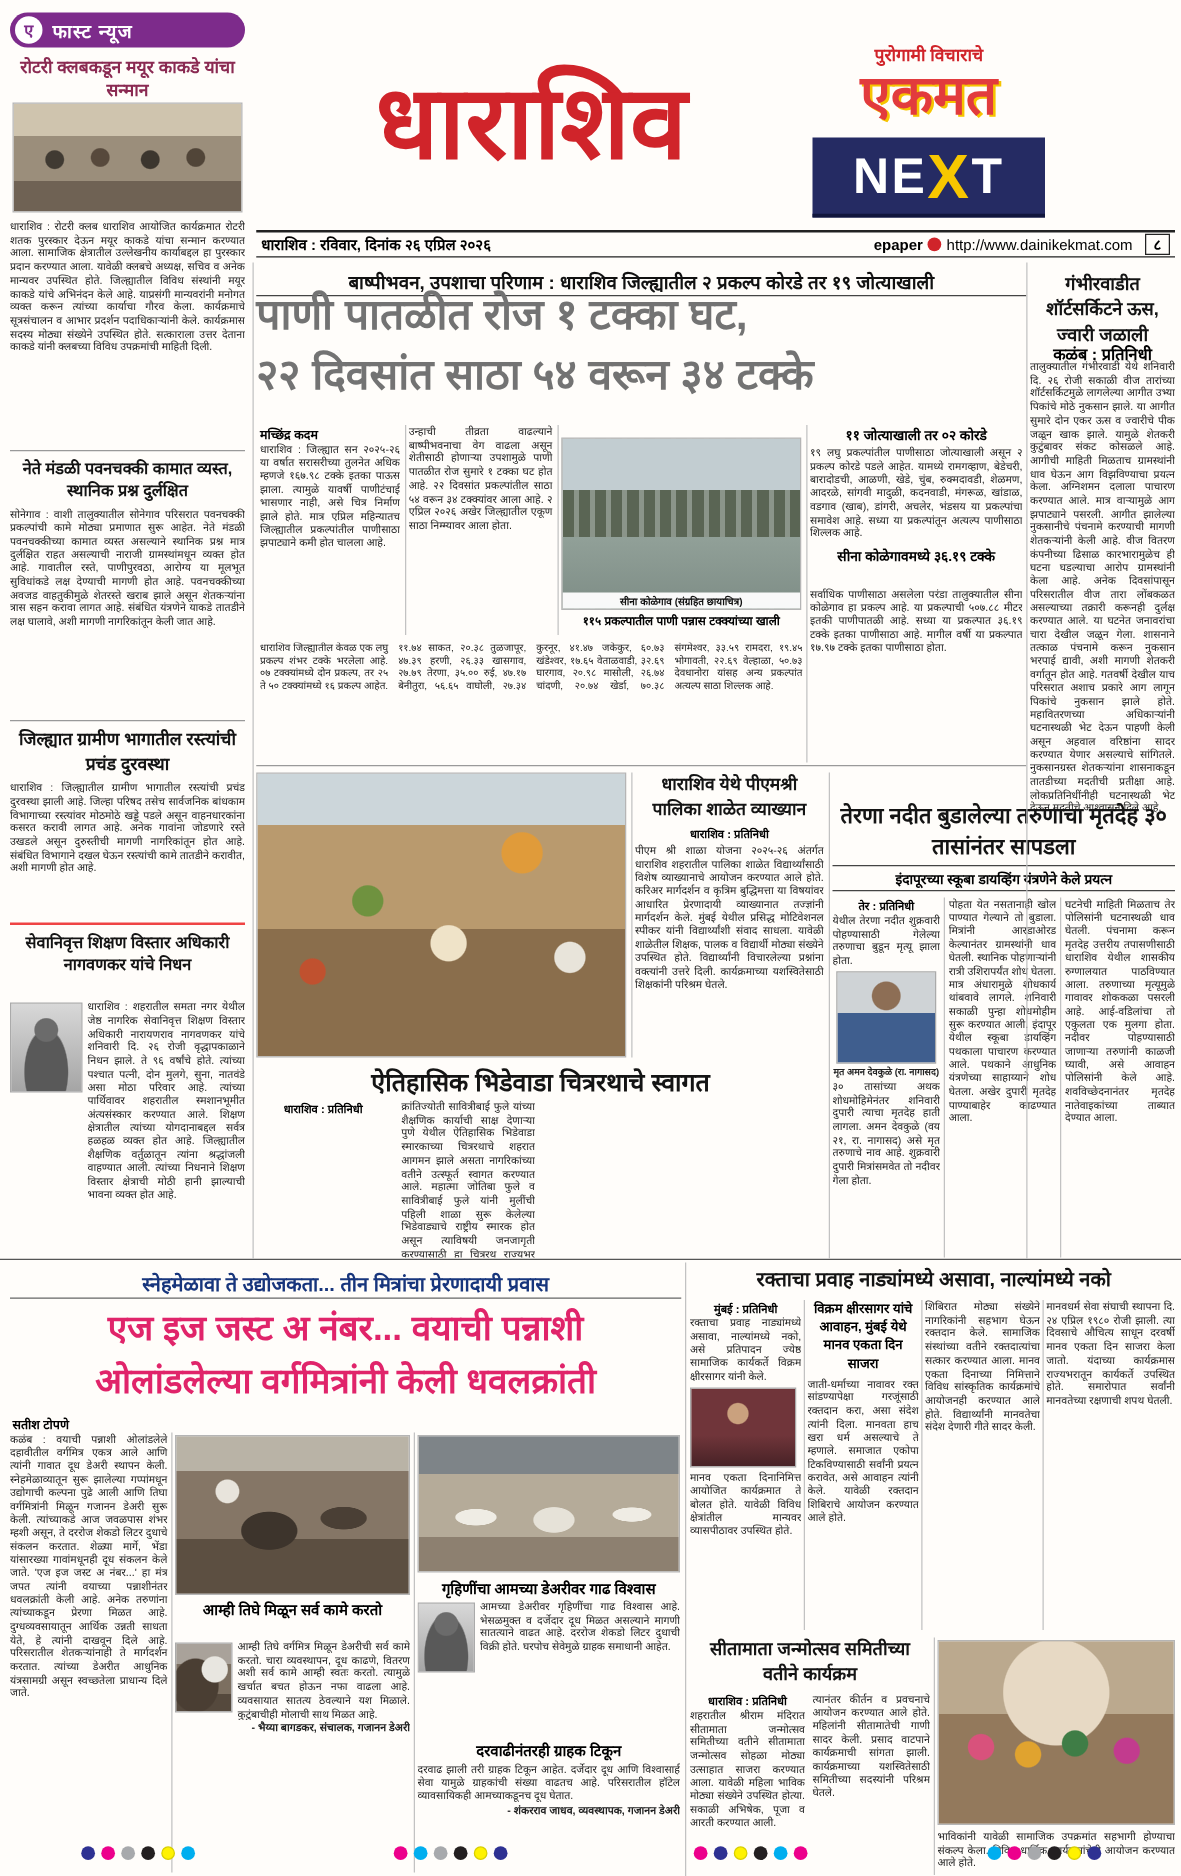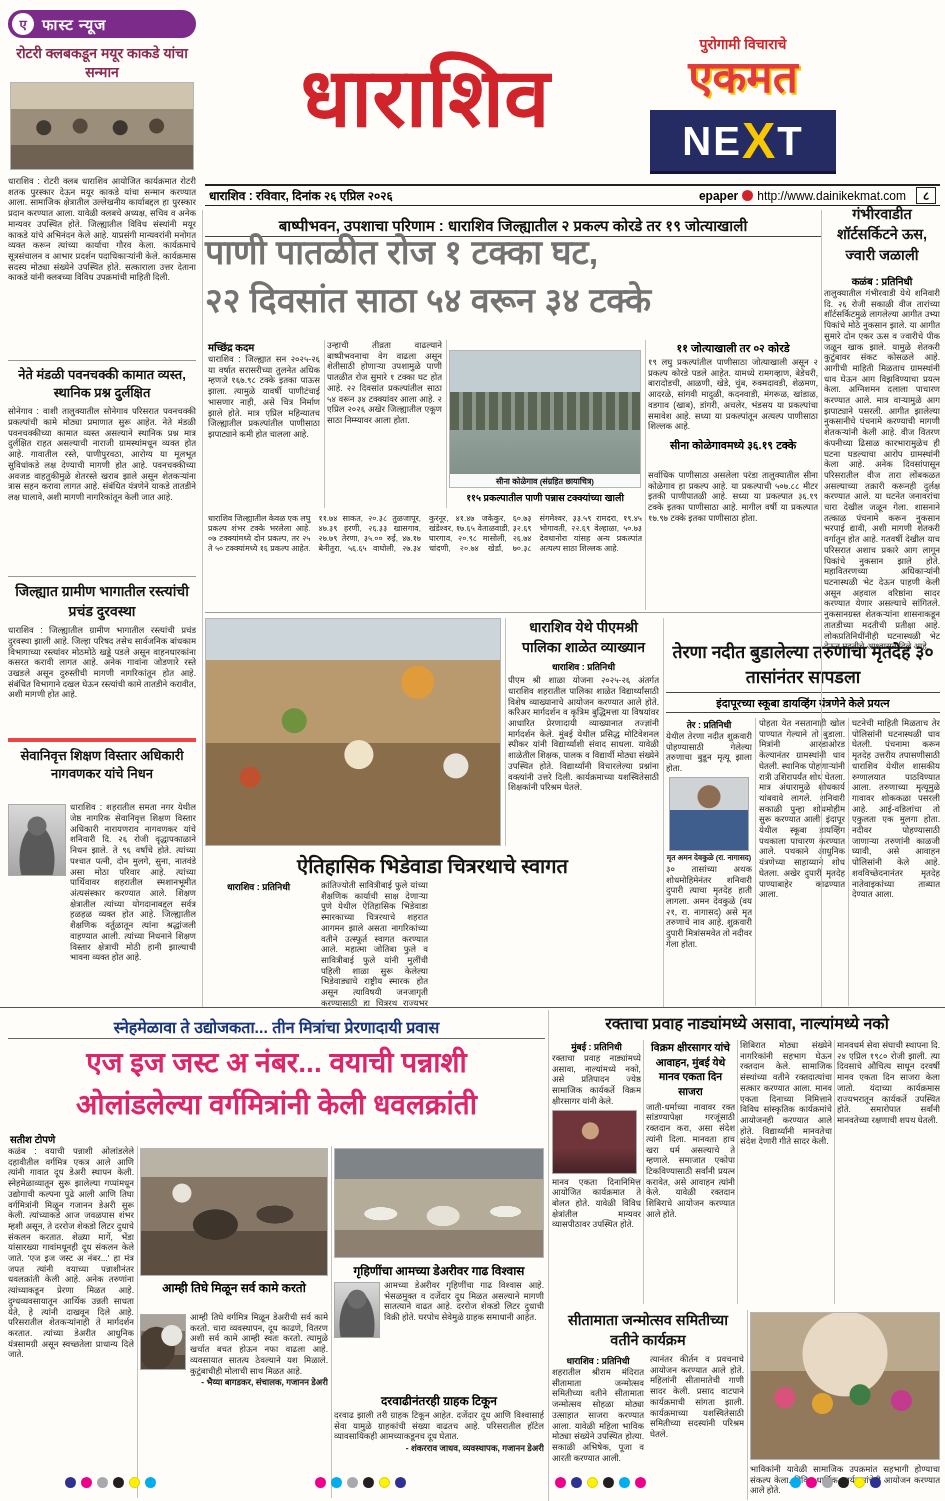--- a/index.html
+++ b/index.html
@@ -65,21 +65,21 @@
   <div class="abs" style="left:8px;top:360px;width:188px;border-top:1px solid #999;padding-top:5px">
     <div class="headline ctr" style="font-size:13px;line-height:1.4">नेते मंडळी पवनचक्की कामात व्यस्त, स्थानिक प्रश्न दुर्लक्षित</div>
     <div class="body-txt" style="height:160px;margin-top:4px">सोनेगाव : वाशी तालुक्यातील सोनेगाव परिसरात पवनचक्की प्रकल्पांची कामे मोठ्या प्रमाणात सुरू आहेत. नेते मंडळी पवनचक्कीच्या कामात व्यस्त असल्याने स्थानिक प्रश्न मात्र दुर्लक्षित राहत असल्याची नाराजी ग्रामस्थांमधून व्यक्त होत आहे. गावातील रस्ते, पाणीपुरवठा, आरोग्य या मूलभूत सुविधांकडे लक्ष देण्याची मागणी होत आहे. पवनचक्कीच्या अवजड वाहतुकीमुळे शेतरस्ते खराब झाले असून शेतकऱ्यांना त्रास सहन करावा लागत आहे. संबंधित यंत्रणेने याकडे तातडीने लक्ष घालावे, अशी मागणी नागरिकांतून केली जात आहे.</div>
   </div>
 
   <div class="abs" style="left:8px;top:576px;width:188px;border-top:1px solid #999;padding-top:5px">
     <div class="headline ctr" style="font-size:14px;line-height:1.4">जिल्ह्यात ग्रामीण भागातील रस्त्यांची प्रचंड दुरवस्था</div>
     <div class="body-txt" style="height:112px;margin-top:4px">धाराशिव : जिल्ह्यातील ग्रामीण भागातील रस्त्यांची प्रचंड दुरवस्था झाली आहे. जिल्हा परिषद तसेच सार्वजनिक बांधकाम विभागाच्या रस्त्यांवर मोठमोठे खड्डे पडले असून वाहनधारकांना कसरत करावी लागत आहे. अनेक गावांना जोडणारे रस्ते उखडले असून दुरुस्तीची मागणी नागरिकांतून होत आहे. संबंधित विभागाने दखल घेऊन रस्त्यांची कामे तातडीने करावीत, अशी मागणी होत आहे.</div>
   </div>
 
-  <div class="abs" style="left:8px;top:738px;width:188px;border-top:4px solid #ef4444;padding-top:5px">
+  <div class="abs" style="left:8px;top:738px;width:188px;border-top:2px solid #ef4444;padding-top:5px">
     <div class="headline ctr" style="font-size:13px;line-height:1.4">सेवानिवृत्त शिक्षण विस्तार अधिकारी नागवणकर यांचे निधन</div>
     <div style="margin-top:19px;height:215px;overflow:hidden">
       <div class="portrait" style="width:58px;height:72px"></div>
       <div class="body-txt" style="height:215px">धाराशिव : शहरातील समता नगर येथील जेष्ठ नागरिक सेवानिवृत्त शिक्षण विस्तार अधिकारी नारायणराव नागवणकर यांचे शनिवारी दि. २६ रोजी वृद्धापकाळाने निधन झाले. ते ९६ वर्षांचे होते. त्यांच्या पश्चात पत्नी, दोन मुलगे, सुना, नातवंडे असा मोठा परिवार आहे. त्यांच्या पार्थिवावर शहरातील स्मशानभूमीत अंत्यसंस्कार करण्यात आले. शिक्षण क्षेत्रातील त्यांच्या योगदानाबद्दल सर्वत्र हळहळ व्यक्त होत आहे. जिल्ह्यातील शैक्षणिक वर्तुळातून त्यांना श्रद्धांजली वाहण्यात आली. त्यांच्या निधनाने शिक्षण विस्तार क्षेत्राची मोठी हानी झाल्याची भावना व्यक्त होत आहे.</div>
     </div>
   </div>
 
   <div class="masthead">धाराशिव</div>
   <div class="abs ctr" style="left:650px;top:34px;width:186px">
     <div class="brand-tag">पुरोगामी विचाराचे</div>
@@ -119,22 +119,22 @@
 
   <div class="abs body-txt" style="left:208px;top:514px;width:434px;height:96px;column-count:4;column-gap:8px;font-size:8px">धाराशिव जिल्ह्यातील केवळ एक लघु प्रकल्प शंभर टक्के भरलेला आहे. ०७ टक्क्यांमध्ये दोन प्रकल्प, तर २५ ते ५० टक्क्यांमध्ये १६ प्रकल्प आहेत. ११.७४ साकत, २०.३८ तुळजापूर, ४७.३९ हरणी, २६.३३ खासगाव, २७.७९ तेरणा, ३५.०० रुई, ४७.१७ बेनीतुरा, ५६.६५ वाघोली, २७.३४ कुरनूर, ४१.४७ जकेकुर, ६०.७३ खंडेश्वर, १७.६५ वेताळवाडी, ३२.६९ घारगाव, २०.९८ मासोली, २६.७४ चांदणी, २०.७४ खेर्डा, ७०.३८ संगमेश्वर, ३३.५९ रामदरा, १९.४५ भोगावती, २२.६९ वेल्हाळा, ५०.७३ देवधानोरा यांसह अन्य प्रकल्पांत अत्यल्प साठा शिल्लक आहे.</div>
 
   <div class="abs" style="left:648px;top:340px;width:170px;height:270px;overflow:hidden">
     <div class="b ctr" style="font-size:11px">११ जोत्याखाली तर ०२ कोरडे</div>
     <div class="body-txt" style="margin-top:2px">१९ लघु प्रकल्पांतील पाणीसाठा जोत्याखाली असून २ प्रकल्प कोरडे पडले आहेत. यामध्ये रामगव्हाण, बेडेचरी, बारादोडची, आळणी, खेडे, चुंब, रुक्मदावडी, शेळमण, आदरळे, सांगवी मादुळी, कदनवाडी, मंगरूळ, खांडाळ, वडगाव (खाब), डांगरी, अचलेर, भंडसय या प्रकल्पांचा समावेश आहे. सध्या या प्रकल्पांतून अत्यल्प पाणीसाठा शिल्लक आहे.</div>
     <div class="b ctr" style="font-size:11px;margin-top:5px">सीना कोळेगावमध्ये ३६.१९ टक्के</div>
     <div class="body-txt" style="margin-top:18px">सर्वाधिक पाणीसाठा असलेला परंडा तालुक्यातील सीना कोळेगाव हा प्रकल्प आहे. या प्रकल्पाची ५०७.८८ मीटर इतकी पाणीपातळी आहे. सध्या या प्रकल्पात ३६.१९ टक्के इतका पाणीसाठा आहे. मागील वर्षी या प्रकल्पात १७.९७ टक्के इतका पाणीसाठा होता.</div>
   </div>
 
-  <div class="abs headline ctr" style="left:824px;top:204px;width:116px;font-size:14.5px;line-height:1.4">गंभीरवाडीत शॉर्टसर्किटने ऊस, ज्वारी जळाली</div>
-  <div class="abs b ctr" style="left:824px;top:274px;width:116px;font-size:10px">कळंब : प्रतिनिधी</div>
+  <div class="abs headline ctr" style="left:824px;top:218px;width:116px;font-size:14.5px;line-height:1.4">गंभीरवाडीत शॉर्टसर्किटने ऊस, ज्वारी जळाली</div>
+  <div class="abs b ctr" style="left:824px;top:274px;width:116px;font-size:13px">कळंब : प्रतिनिधी</div>
   <div class="abs body-txt" style="left:824px;top:288px;width:116px;height:717px">तालुक्यातील गंभीरवाडी येथे शनिवारी दि. २६ रोजी सकाळी वीज तारांच्या शॉर्टसर्किटमुळे लागलेल्या आगीत उभ्या पिकांचे मोठे नुकसान झाले. या आगीत सुमारे दोन एकर ऊस व ज्वारीचे पीक जळून खाक झाले. यामुळे शेतकरी कुटुंबावर संकट कोसळले आहे. आगीची माहिती मिळताच ग्रामस्थांनी धाव घेऊन आग विझविण्याचा प्रयत्न केला. अग्निशमन दलाला पाचारण करण्यात आले. मात्र वाऱ्यामुळे आग झपाट्याने पसरली. आगीत झालेल्या नुकसानीचे पंचनामे करण्याची मागणी शेतकऱ्यांनी केली आहे. वीज वितरण कंपनीच्या ढिसाळ कारभारामुळेच ही घटना घडल्याचा आरोप ग्रामस्थांनी केला आहे. अनेक दिवसांपासून परिसरातील वीज तारा लोंबकळत असल्याच्या तक्रारी करूनही दुर्लक्ष करण्यात आले. या घटनेत जनावरांचा चारा देखील जळून गेला. शासनाने तत्काळ पंचनामे करून नुकसान भरपाई द्यावी, अशी मागणी शेतकरी वर्गातून होत आहे. गतवर्षी देखील याच परिसरात अशाच प्रकारे आग लागून पिकांचे नुकसान झाले होते. महावितरणच्या अधिकाऱ्यांनी घटनास्थळी भेट देऊन पाहणी केली असून अहवाल वरिष्ठांना सादर करण्यात येणार असल्याचे सांगितले. नुकसानग्रस्त शेतकऱ्यांना शासनाकडून तातडीच्या मदतीची प्रतीक्षा आहे. लोकप्रतिनिधींनीही घटनास्थळी भेट देऊन मदतीचे आश्वासन दिले आहे.</div>
 
   <div class="hrule" style="left:205px;top:612px;width:616px"></div>
   <div class="photo chariot" style="left:205px;top:618px;width:296px;height:228px"></div>
   <div class="abs headline ctr" style="left:205px;top:852px;width:455px;font-size:20px">ऐतिहासिक भिडेवाडा चित्ररथाचे स्वागत</div>
   <div class="abs cols4" style="left:205px;top:880px;width:455px;height:126px;overflow:hidden">
     <div class="b ctr" style="font-size:9px">धाराशिव : प्रतिनिधी</div>
     <div class="body-txt">क्रांतिज्योती सावित्रीबाई फुले यांच्या शैक्षणिक कार्याची साक्ष देणाऱ्या पुणे येथील ऐतिहासिक भिडेवाडा स्मारकाच्या चित्ररथाचे शहरात आगमन झाले असता नागरिकांच्या वतीने उत्स्फूर्त स्वागत करण्यात आले. महात्मा जोतिबा फुले व सावित्रीबाई फुले यांनी मुलींची पहिली शाळा सुरू केलेल्या भिडेवाड्याचे राष्ट्रीय स्मारक होत असून त्याविषयी जनजागृती करण्यासाठी हा चित्ररथ राज्यभर फिरत आहे. शहरातील मध्यवर्ती बसस्थानक परिसरात चित्ररथाचे आगमन होताच विविध सामाजिक संघटनांच्या वतीने पुष्पवृष्टी करून स्वागत करण्यात आले. यावेळी शिक्षण क्षेत्रातील मान्यवर, विविध संघटनांचे पदाधिकारी, विद्यार्थी व नागरिक मोठ्या संख्येने उपस्थित होते. चित्ररथासोबत असलेल्या कार्यकर्त्यांनी भिडेवाडा स्मारकाच्या कामाची माहिती दिली. सावित्रीबाई फुले यांच्या कार्याचा वारसा पुढे नेण्याचा संकल्प यावेळी करण्यात आला. शहरातील विविध भागांतून चित्ररथाची मिरवणूक काढण्यात आली.</div>
   </div>
 

